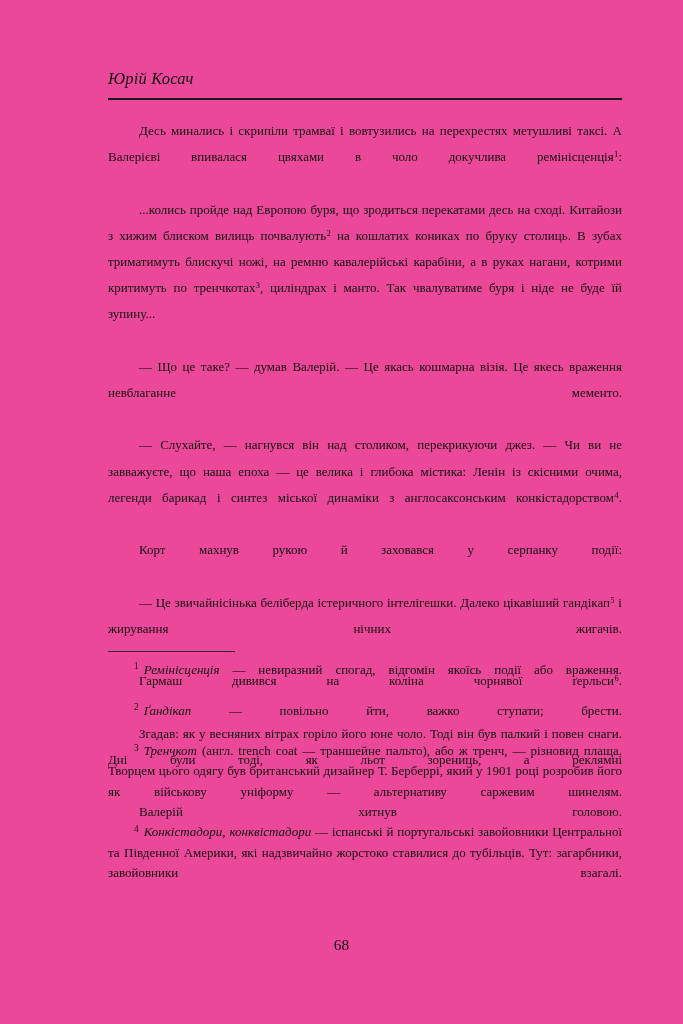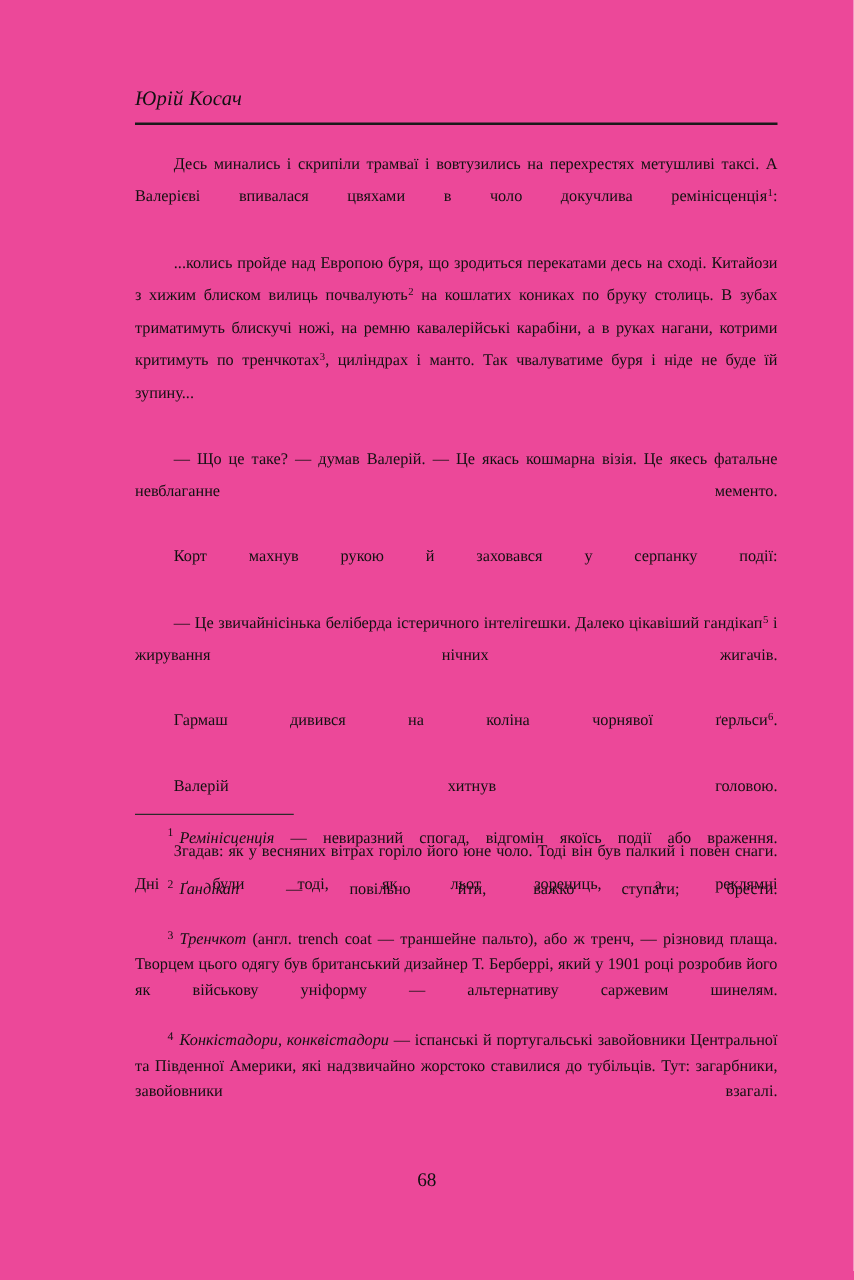--- a/index.html
+++ b/index.html
@@ -132,26 +132,27 @@
 <div class="page">
 
   <div class="running-head">
     <div class="rh-title">Юрій Косач</div>
   </div>
   <div class="rh-rule"></div>
 
   <div class="body-block">
       <p class="para">Десь минались і скрипіли трамваї і вовтузились на перехрестях метушливі таксі. А Валерієві впивалася цвяхами в чоло докучлива ремінісценція<sup class="fn">1</sup>:</p>
       <p class="para">...колись пройде над Европою буря, що зродиться перекатами десь на сході. Китайози з хижим блиском вилиць почвалують<sup class="fn">2</sup> на кошлатих кониках по бруку столиць. В зубах триматимуть блискучі ножі, на ремню кавалерійські карабіни, а в руках нагани, котрими критимуть по тренчкотах<sup class="fn">3</sup>, циліндрах і манто. Так чвалуватиме буря і ніде не буде їй зупину...</p>
-      <p class="para">— Що це таке? — думав Валерій. — Це якась кошмарна візія. Це якесь фатальне невблаганне мементо.</p>
+      <p class="para">— Що це таке? — думав Валерій. — Це якась кошмарна візія. Це якесь враження невблаганне мементо.</p>
+      <p class="para">— Слухайте, — нагнувся він над столиком, перекрикуючи джез. — Чи ви не завважуєте, що наша епоха — це велика і глибока містика: Ленін із скісними очима, легенди барикад і синтез міської динаміки з англосаксонським конкістадорством<sup class="fn">4</sup>.</p>
       <p class="para">Корт махнув рукою й заховався у серпанку події:</p>
       <p class="para">— Це звичайнісінька беліберда істеричного інтелігешки. Далеко цікавіший гандікап<sup class="fn">5</sup> і жирування нічних жигачів.</p>
       <p class="para">Гармаш дивився на коліна чорнявої ґерльси<sup class="fn">6</sup>.</p>
+      <p class="para">Згадав: як у весняних вітрах горіло його юне чоло. Тоді він був палкий і повен снаги. Дні були тоді, як льот зорениць, а реклямні</p>
       <p class="para">Валерій хитнув головою.</p>
-      <p class="para">Згадав: як у весняних вітрах горіло його юне чоло. Тоді він був палкий і повен снаги. Дні були тоді, як льот зорениць, а реклямні</p>
     </div>
 
   <div class="fn-rule"></div>
 
   <div class="footnotes">
       <p class="fnote"><span class="marker">1</span><i>Ремінісценція</i> — невиразний спогад, відгомін якоїсь події або враження.</p>
       <p class="fnote"><span class="marker">2</span><i>Ґандікап</i> — повільно йти, важко ступати; брести.</p>
       <p class="fnote"><span class="marker">3</span><i>Тренчкот</i> (англ. trench coat — траншейне пальто), або ж тренч, — різновид плаща. Творцем цього одягу був британський дизайнер Т. Берберрі, який у 1901 році розробив його як військову уніформу — альтернативу саржевим шинелям.</p>
       <p class="fnote"><span class="marker">4</span><i>Конкістадори, конквістадори</i> — іспанські й португальські завойовники Центральної та Південної Америки, які надзвичайно жорстоко ставилися до тубільців. Тут: загарбники, завойовники взагалі.</p>
     </div>

